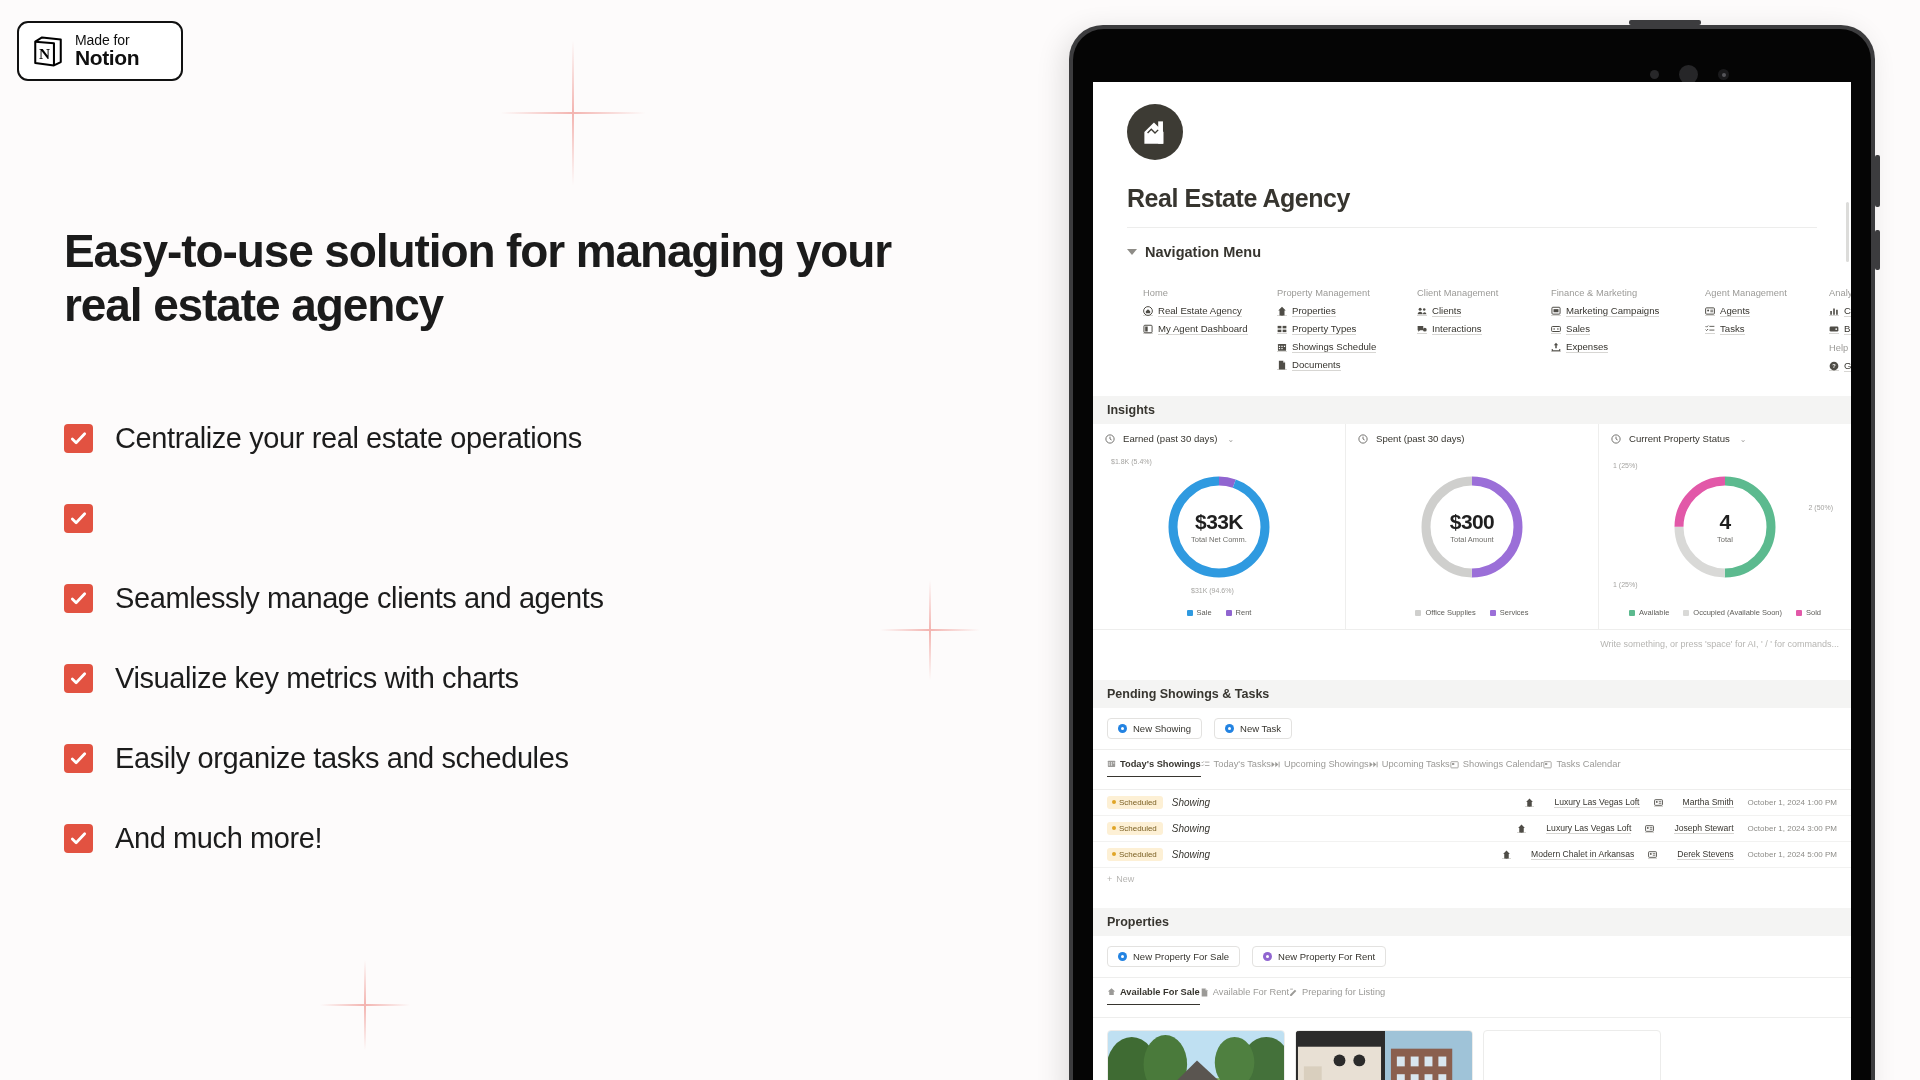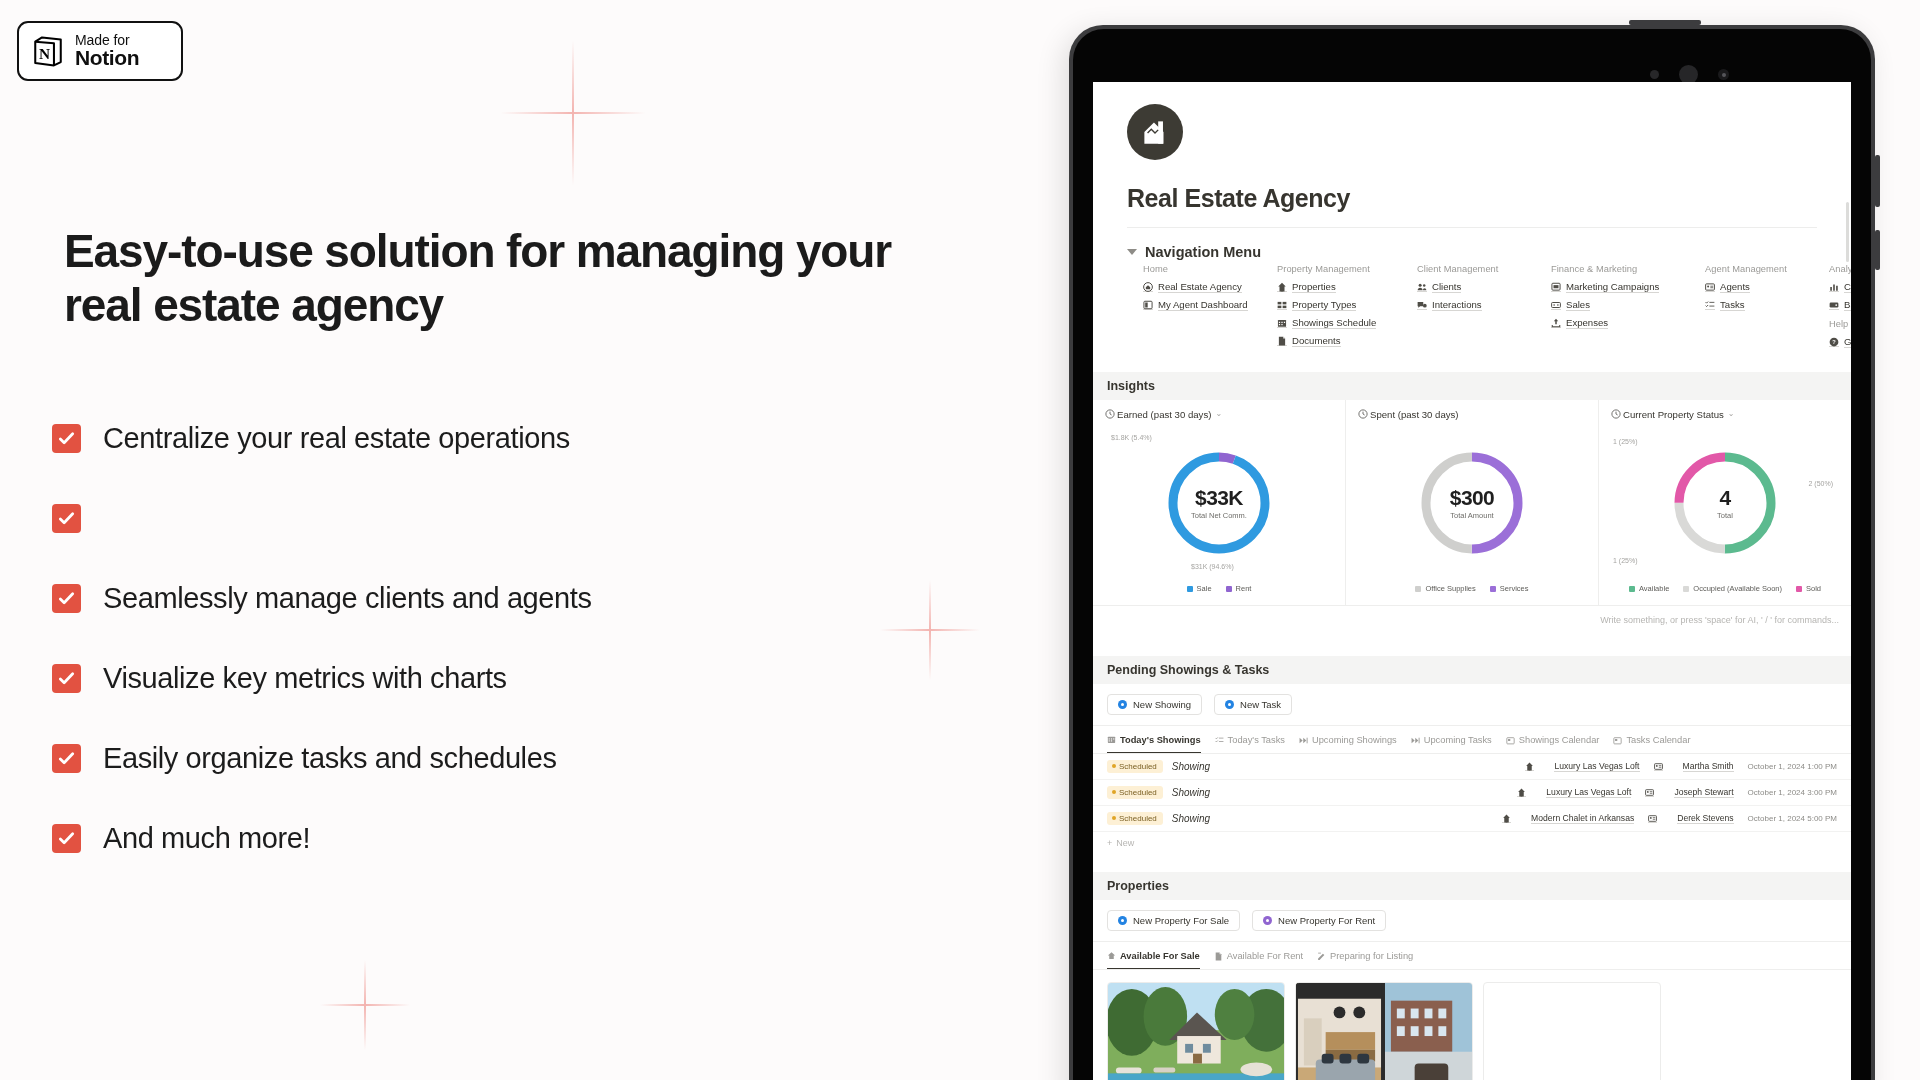--- a/index.html
+++ b/index.html
@@ -36,21 +36,21 @@
   .badge-txt { line-height: 1.05; }
   .badge-txt .l1 { font-size: 14px; font-weight: 400; color: #0f0f0f; letter-spacing: -0.1px;}
   .badge-txt .l2 { font-size: 21px; font-weight: 700; color: #0f0f0f; letter-spacing: -0.4px; }
 
   
   .headline {
     position: absolute; left: 64px; top: 225px; width: 880px;
     font-size: 46px; line-height: 1.17; font-weight: 700;
     color: #1b1b1b; letter-spacing: -1.1px;
   }
-  .checklist { position: absolute; left: 52px; top: 398px; width: 1000px; }
+  .checklist { position: absolute; left: 64px; top: 398px; width: 1000px; }
   .check-item {
     display: flex; align-items: center; gap: 22px;
     height: 80px;
   }
   .cbox {
     width: 29px; height: 29px; flex: 0 0 29px;
     background: #e25241; border-radius: 4px;
     display: flex; align-items: center; justify-content: center;
   }
   .cbox svg { width: 19px; height: 19px; display:block; }
@@ -85,21 +85,21 @@
   
   .np { padding: 22px 34px 0 34px; }
   .np-icon {
     width: 56px; height: 56px; border-radius: 50%; background: #3d3b34;
     display: flex; align-items: center; justify-content: center; margin-bottom: 24px;
   }
   .np-icon svg { width: 34px; height: 34px; }
   .np-title { font-size: 25px; font-weight: 700; color: #37352f; letter-spacing: -0.45px; }
   .np-rule { height: 1px; background: #ededec; margin: 14px 0 16px 0; }
 
-  .toggle-row { display: flex; align-items: center; gap: 8px; margin-bottom: 4px; }
+  .toggle-row { display: flex; align-items: center; gap: 8px; margin-bottom: 28px; }
   .toggle-tri {
     width: 0; height: 0; border-left: 5px solid transparent; border-right: 5px solid transparent;
     border-top: 6px solid #8e8c87;
   }
   .toggle-label { font-size: 14.5px; font-weight: 600; color: #37352f; }
 
   .nav-cols { display: flex; gap: 0; padding-left: 16px; }
   .nav-col { flex: 0 0 auto; }
   .nav-col.c0 { width: 134px; }
   .nav-col.c1 { width: 140px; }
@@ -117,21 +117,21 @@
   
   .sec-bar {
     margin-top: 18px; background: #f4f4f3; padding: 7px 14px;
     font-size: 12.5px; font-weight: 600; color: #37352f;
   }
 
   
   .ins-row { display: flex; border-bottom: 1px solid #eeeeed; }
   .ins-col { flex: 1; padding: 9px 12px 0 12px; border-right: 1px solid #eeeeed; }
   .ins-col:last-child { border-right: none; }
-  .ins-head { display: flex; align-items: flex-start; gap: 2px; padding-bottom: 8px; }
+  .ins-head { display: flex; align-items: flex-end; gap: 8px; padding-bottom: 8px; }
   .ins-head .gi { width: 10px; height: 10px; color: #6b6a66; }
   .ins-head .gi svg { width: 10px; height: 10px; display:block; }
   .ins-head .t { font-size: 9.6px; color: #37352f; }
   .ins-head .cv { font-size: 8px; color: #a5a4a1; margin-left: 2px; }
 
   .donut-wrap { position: relative; height: 150px; display: flex; align-items: center; justify-content: center; }
   .donut { position: relative; width: 112px; height: 112px; }
   .donut svg { width: 112px; height: 112px; transform: rotate(-90deg); display: block; }
   .donut-center {
     position: absolute; inset: 0; display: flex; flex-direction: column;
@@ -151,21 +151,21 @@
   
   .btn-row { display: flex; gap: 12px; padding: 10px 14px; border-bottom: 1px solid #eeeeed; }
   .nbtn {
     display: flex; align-items: center; gap: 6px;
     border: 1px solid #e3e2e0; border-radius: 4px; padding: 4px 10px;
     font-size: 9.5px; color: #37352f; font-weight: 500; background: #fff;
   }
   .nbtn .dotico { width: 9px; height: 9px; border-radius: 50%; display:flex;align-items:center;justify-content:center; }
   .nbtn .dotico::after { content:""; width:3px;height:3px;background:#fff;border-radius:50%;}
 
-  .tabs { display: flex; gap: 14px; padding: 9px 14px 0 14px; border-bottom: 1px solid #eeeeed; }
+  .tabs { display: flex; padding: 9px 14px 12px 14px; border-bottom: 1px solid #eeeeed; }
   .tab { display: flex; align-items: center; gap: 4px; padding-bottom: 7px; }
   .tab .gi { width: 9px; height: 9px; color: #9b9a97; }
   .tab .gi svg { width: 9px; height: 9px; display:block; }
   .tab span { font-size: 9.3px; color: #9b9a97; }
   .tab.active { border-bottom: 1.5px solid #37352f; }
   .tab.active span { color: #37352f; font-weight: 600; }
 
   .drow {
     display: flex; align-items: center; justify-content: space-between;
     padding: 6px 14px; border-bottom: 1px solid #f2f2f1;

